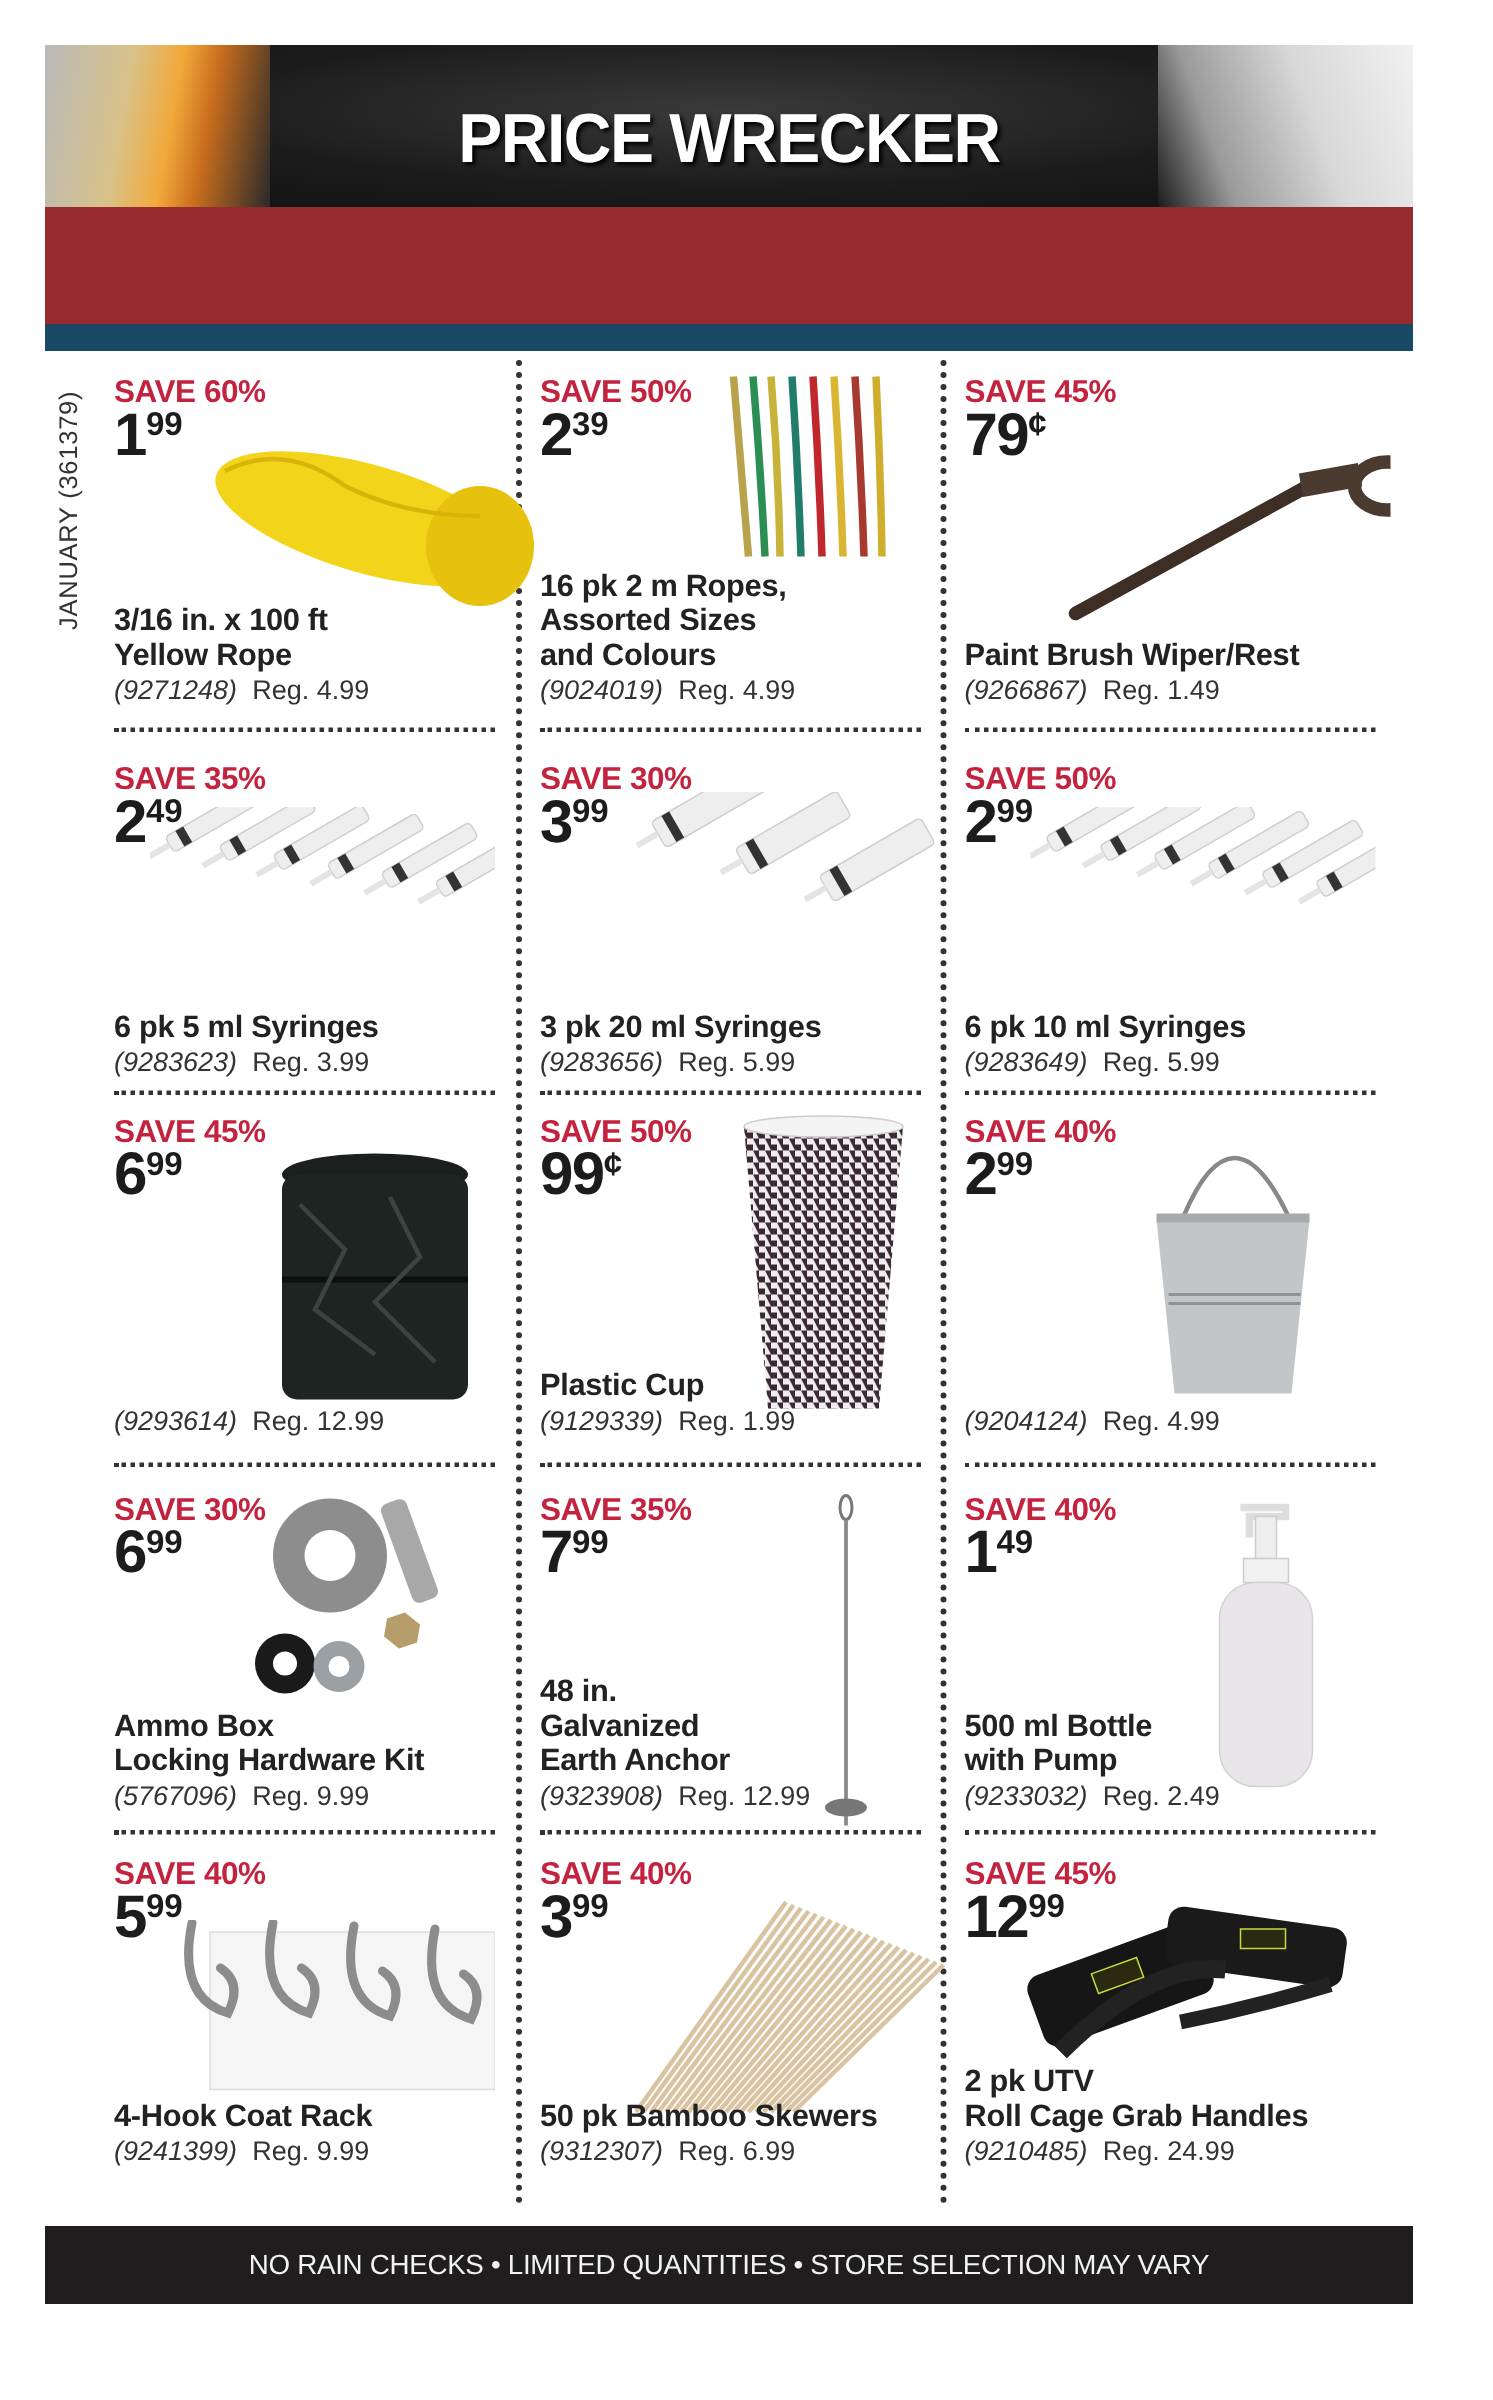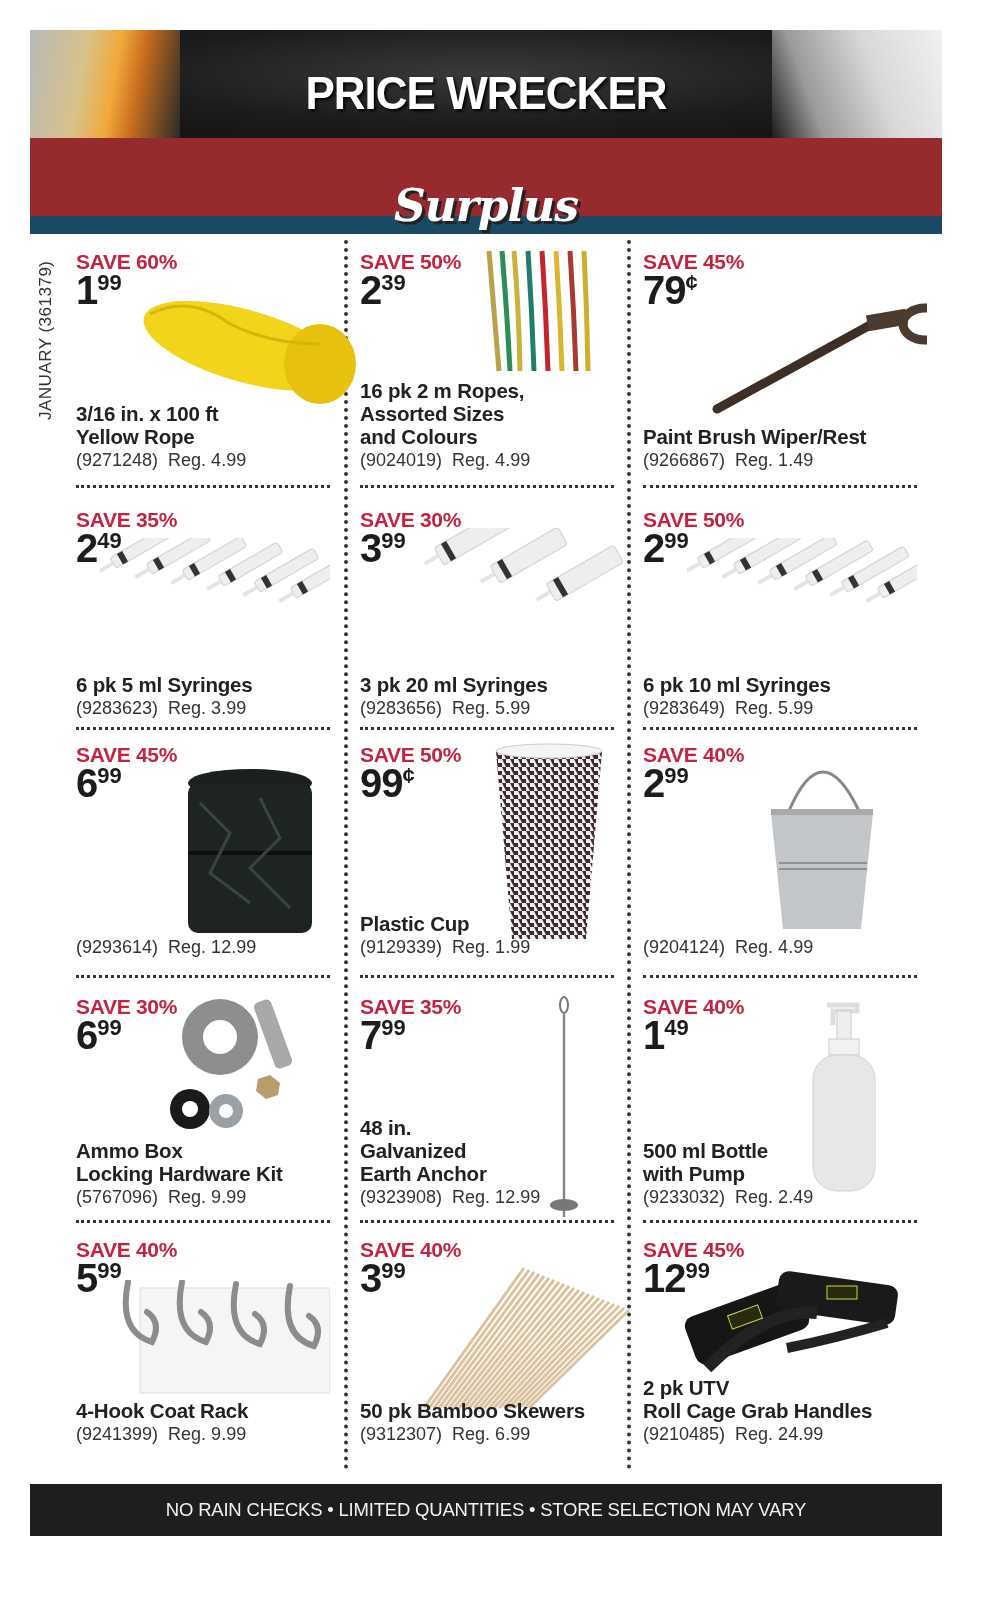--- a/index.html
+++ b/index.html
@@ -25,40 +25,39 @@
     font-size:17px; color:#333; white-space:nowrap; letter-spacing:0.5px; }
 
   .grid { position:absolute; left:60px; top:240px; width:880px; height:1230px; }
   .cell { position:absolute; box-sizing:border-box; }
   .save { position:absolute; left:16px; top:10px; color:#c4233f; font-weight:bold; font-size:21px; letter-spacing:-0.3px; }
   .price { position:absolute; left:16px; top:30px; font-weight:bold; color:#1c1c1c; line-height:1; }
   .price .dollars { font-size:40px; letter-spacing:-1px; }
   .price .cents { font-size:22px; vertical-align:top; position:relative; top:2px; }
   .name { position:absolute; left:16px; font-weight:bold; font-size:20.5px; color:#222; line-height:23px; letter-spacing:-0.2px; }
   .meta { position:absolute; left:16px; font-size:18px; color:#333; white-space:nowrap; }
-  .meta .sku { }
+  .meta .sku { font-style:italic; }
   .img { position:absolute; }
 
   .vdots { position:absolute; top:0; width:0; height:1230px; border-left:4px dotted #333; }
   .hdots { position:absolute; height:0; border-top:3px dotted #333; }
 
   .footer { position:absolute; left:30px; top:1484px; width:912px; height:52px; background:#1f1d1e;
     color:#f2f2f2; text-align:center; line-height:52px; font-size:18.5px; letter-spacing:-0.2px; }
 </style>
 </head>
 <body>
 
 <div class="banner">
   <div class="banner-top"></div>
   <div class="banner-left-art"></div>
   <div class="banner-right-art"></div>
   <div class="banner-title">PRICE WRECKER</div>
   <div class="banner-red"></div>
   <div class="banner-blue"></div>
-  <div class="banner-sub">Surplus</div>
 </div>
 
 <div class="side-label">JANUARY (361379)</div>
 
 <div class="grid">
   <div class="vdots" style="left:284px"></div>
   <div class="vdots" style="left:567px"></div>
   <div id="cells">
       <div class="cell" style="left: 0px; top: 0px; width: 270px; height: 248px;">
         <div class="img" style="left:70px;top:44px"><svg width="230" height="120">

